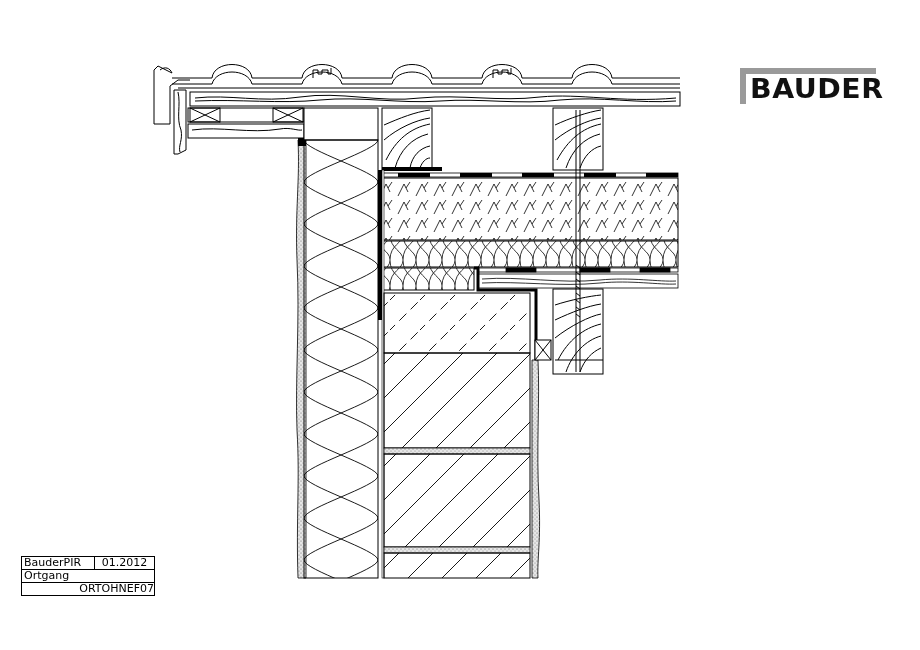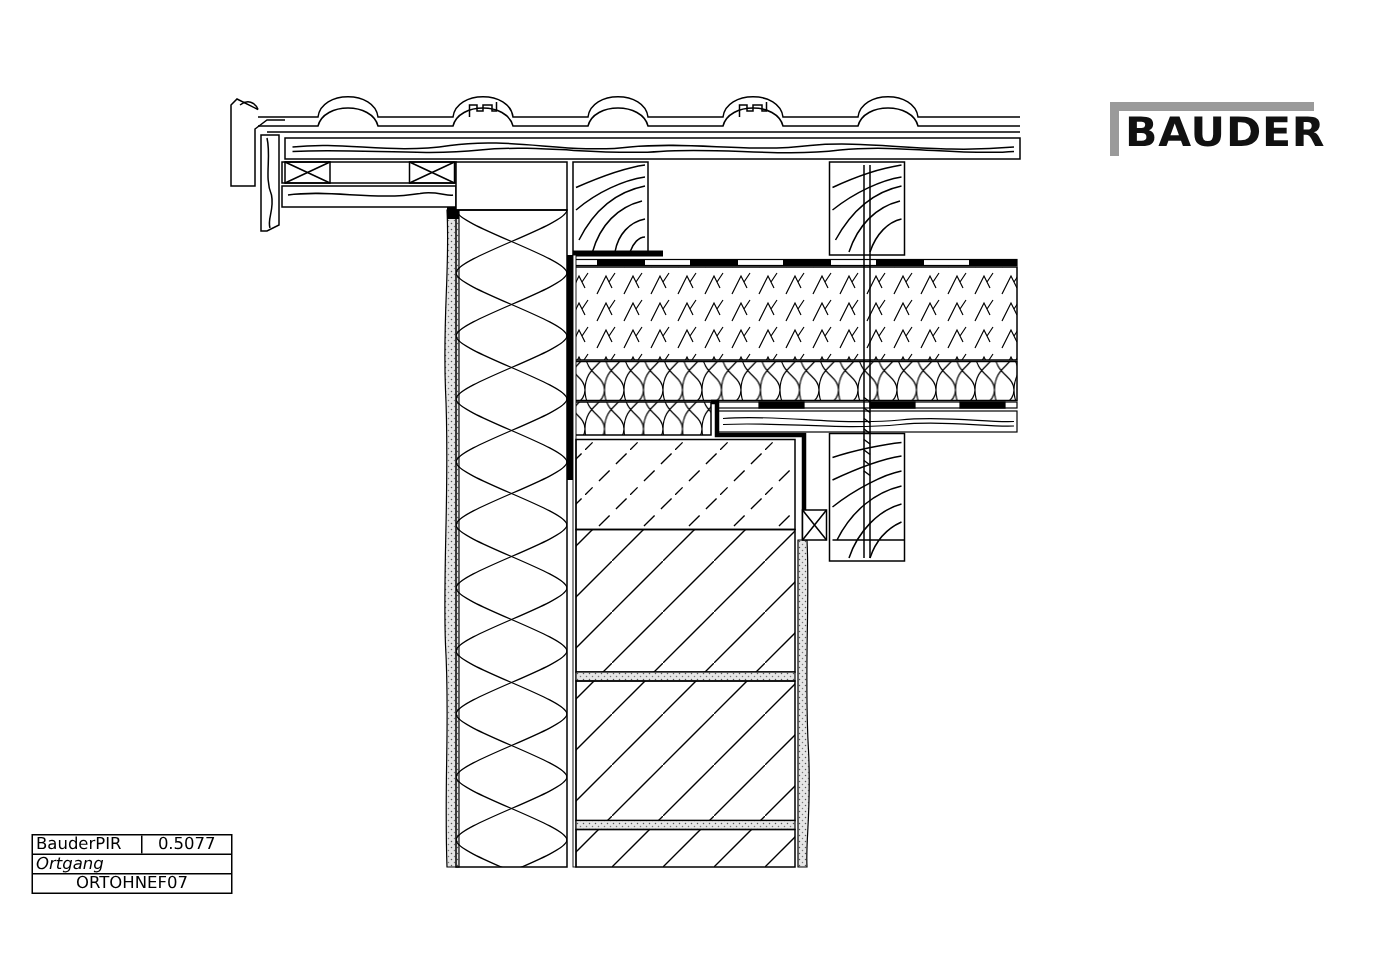--- a/index.html
+++ b/index.html
@@ -7,22 +7,22 @@
   #drawing { position: absolute; left: 0; top: 0; width: 920px; height: 650px; }
   .logo { position: absolute; left: 740px; top: 68px; width: 136px; height: 36px; text-align: right; }
   .logo .bar-top { position: absolute; left: 0; top: 0; width: 136px; height: 6px; background: #9a9a9a; }
   .logo .bar-left { position: absolute; left: 0; top: 0; width: 6px; height: 36px; background: #9a9a9a; }
   .logo .word { position: absolute; left: 10px; top: 6px; font-family: "DejaVu Sans", sans-serif; font-weight: bold; font-size: 27px; letter-spacing: 0.5px; color: #111; line-height: 30px; transform: scaleX(1.05); transform-origin: left; }
   .titleblock { position: absolute; left: 21px; top: 556px; width: 132px; border: 1.3px solid #000; font-family: "DejaVu Sans", sans-serif; font-size: 11px; color: #000; }
   .titleblock .row { display: flex; border-bottom: 1.3px solid #000; height: 12px; line-height: 12px; }
   .titleblock .row:last-child { border-bottom: none; }
   .titleblock .c1 { width: 70px; border-right: 1.3px solid #000; padding-left: 2px; }
   .titleblock .c2 { flex: 1; text-align: center; }
-  .titleblock .full { flex: 1; padding-left: 2px; font-style: italic; }
-  .titleblock .center { flex: 1; text-align: center; }
+  .titleblock .full { flex: 1; padding-left: 2px; }
+  .titleblock .center { flex: 1; text-align: right; }
 </style>
 </head>
 <body>
 
 <svg id="drawing" viewBox="0 0 920 650" xmlns="http://www.w3.org/2000/svg">
   <defs>
 
     <pattern id="hatch" patternUnits="userSpaceOnUse" width="34" height="34" patternTransform="rotate(0)">
       <path d="M-2,36 L36,-2" stroke="#000" stroke-width="0.9"></path>
     </pattern>
@@ -168,21 +168,21 @@
 
 <div class="logo">
   <div class="bar-top"></div>
   <div class="bar-left"></div>
   <div class="word">BAUDER</div>
 </div>
 
 <div class="titleblock">
   <div class="row">
     <div class="c1">BauderPIR</div>
-    <div class="c2">0.5077</div>
+    <div class="c2">01.2012</div>
   </div>
   <div class="row">
     <div class="full">Ortgang</div>
   </div>
   <div class="row">
     <div class="center">ORTOHNEF07</div>
   </div>
 </div>
 
 </body></html>

